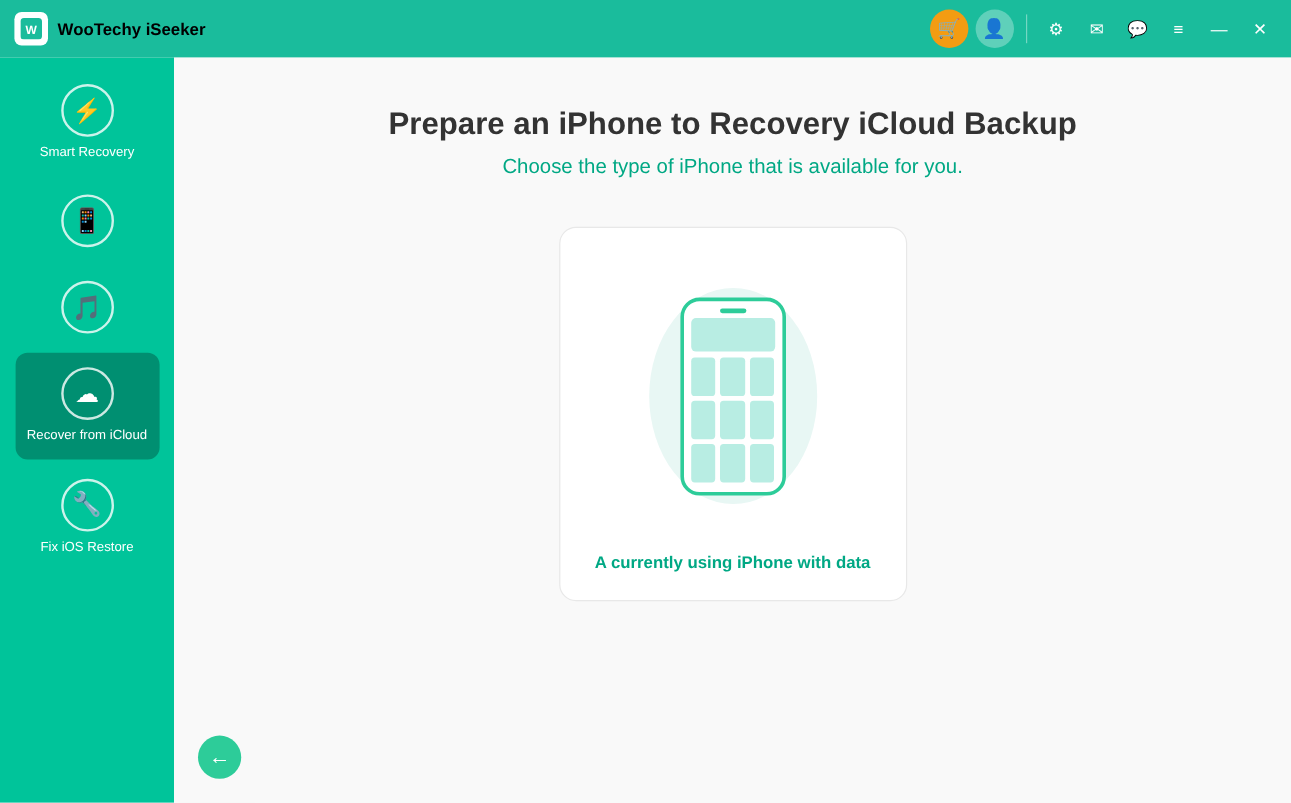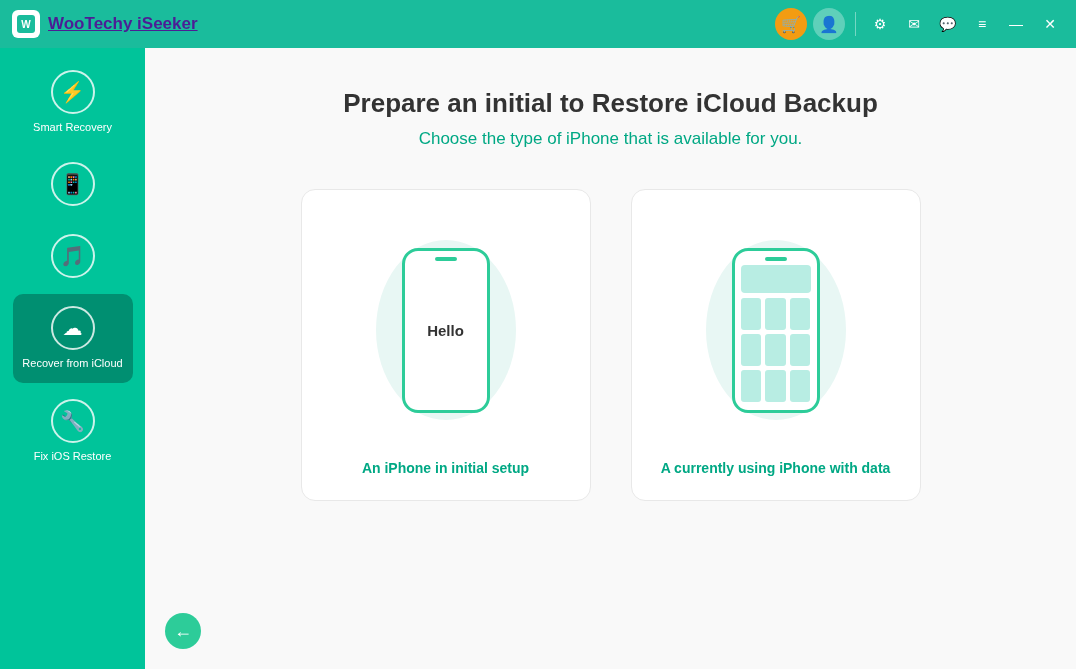--- a/index.html
+++ b/index.html
@@ -16,21 +16,21 @@
     }
     .title-bar-logo {
       width: 28px; height: 28px;
       background: white;
       border-radius: 6px;
       display: flex; align-items: center; justify-content: center;
       margin-right: 8px;
     }
     .title-bar-logo svg { width: 18px; height: 18px; }
     .title-bar-title {
-      font-size: 17px; font-weight: 600; color: #4c1d95; flex: 1; text-decoration: underline;
+      font-size: 14px; font-weight: 600; color: #000000; flex: 1;
     }
     .title-bar-icons {
       display: flex; align-items: center; gap: 6px;
     }
     .title-bar-icon {
       width: 32px; height: 32px;
       border-radius: 50%;
       display: flex; align-items: center; justify-content: center;
       color: white; font-size: 16px; cursor: pointer;
     }
@@ -247,34 +247,25 @@
 
     <div class="sidebar-item">
       <div class="sidebar-icon">🔧</div>
       <span class="sidebar-label">Fix iOS Restore</span>
     </div>
 
   </div>
 
   <div class="content">
 
-    <h1 class="content-title">Prepare an initial to Restore iCloud Backup</h1>
+    <h1 class="content-title">Prepare an iPhone to Recovery iCloud Backup</h1>
     <p class="content-subtitle">Choose the type of iPhone that is available for you.</p>
 
     <div class="cards-row">
 
-      <div class="card">
-        <div class="card-visual">
-          <div class="phone-bg"></div>
-          <div class="phone-frame">
-            <span>Hello</span>
-          </div>
-        </div>
-        <span class="card-label">An iPhone in initial setup</span>
-      </div>
 
       <div class="card">
         <div class="card-visual">
           <div class="phone-bg"></div>
           <div class="phone-frame-data">
             <div class="phone-data-rect"></div>
             <div class="phone-data-grid">
               <div class="phone-data-cell"></div>
               <div class="phone-data-cell"></div>
               <div class="phone-data-cell"></div>

